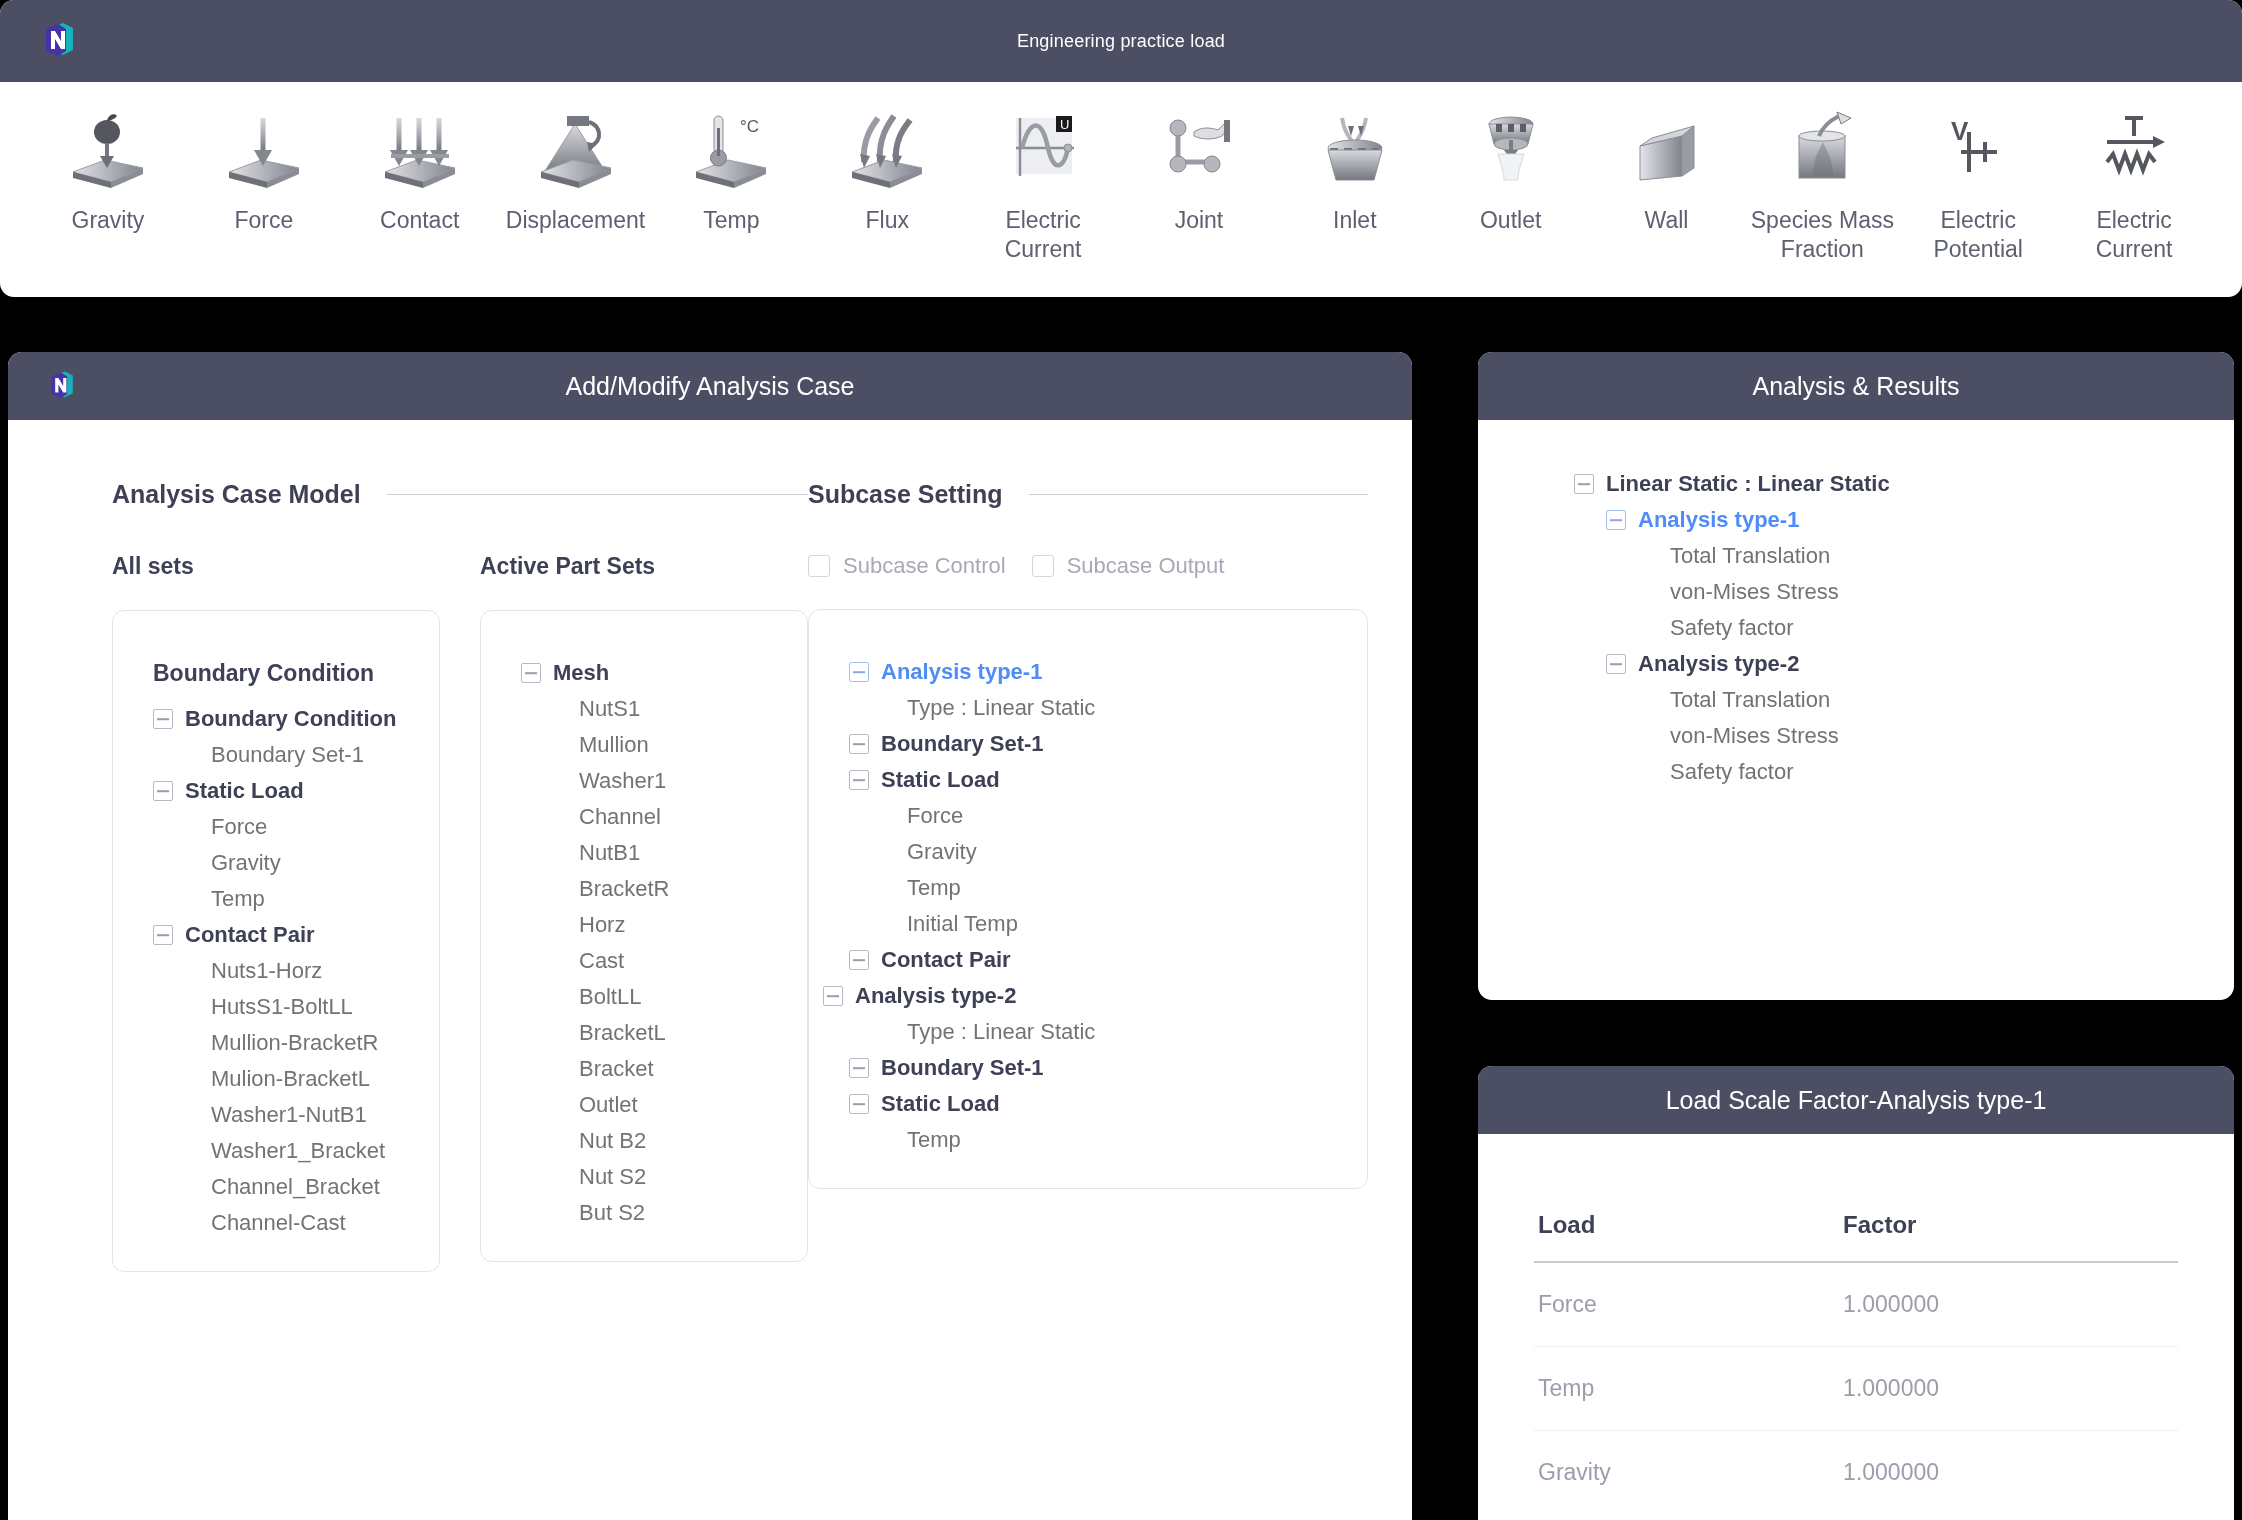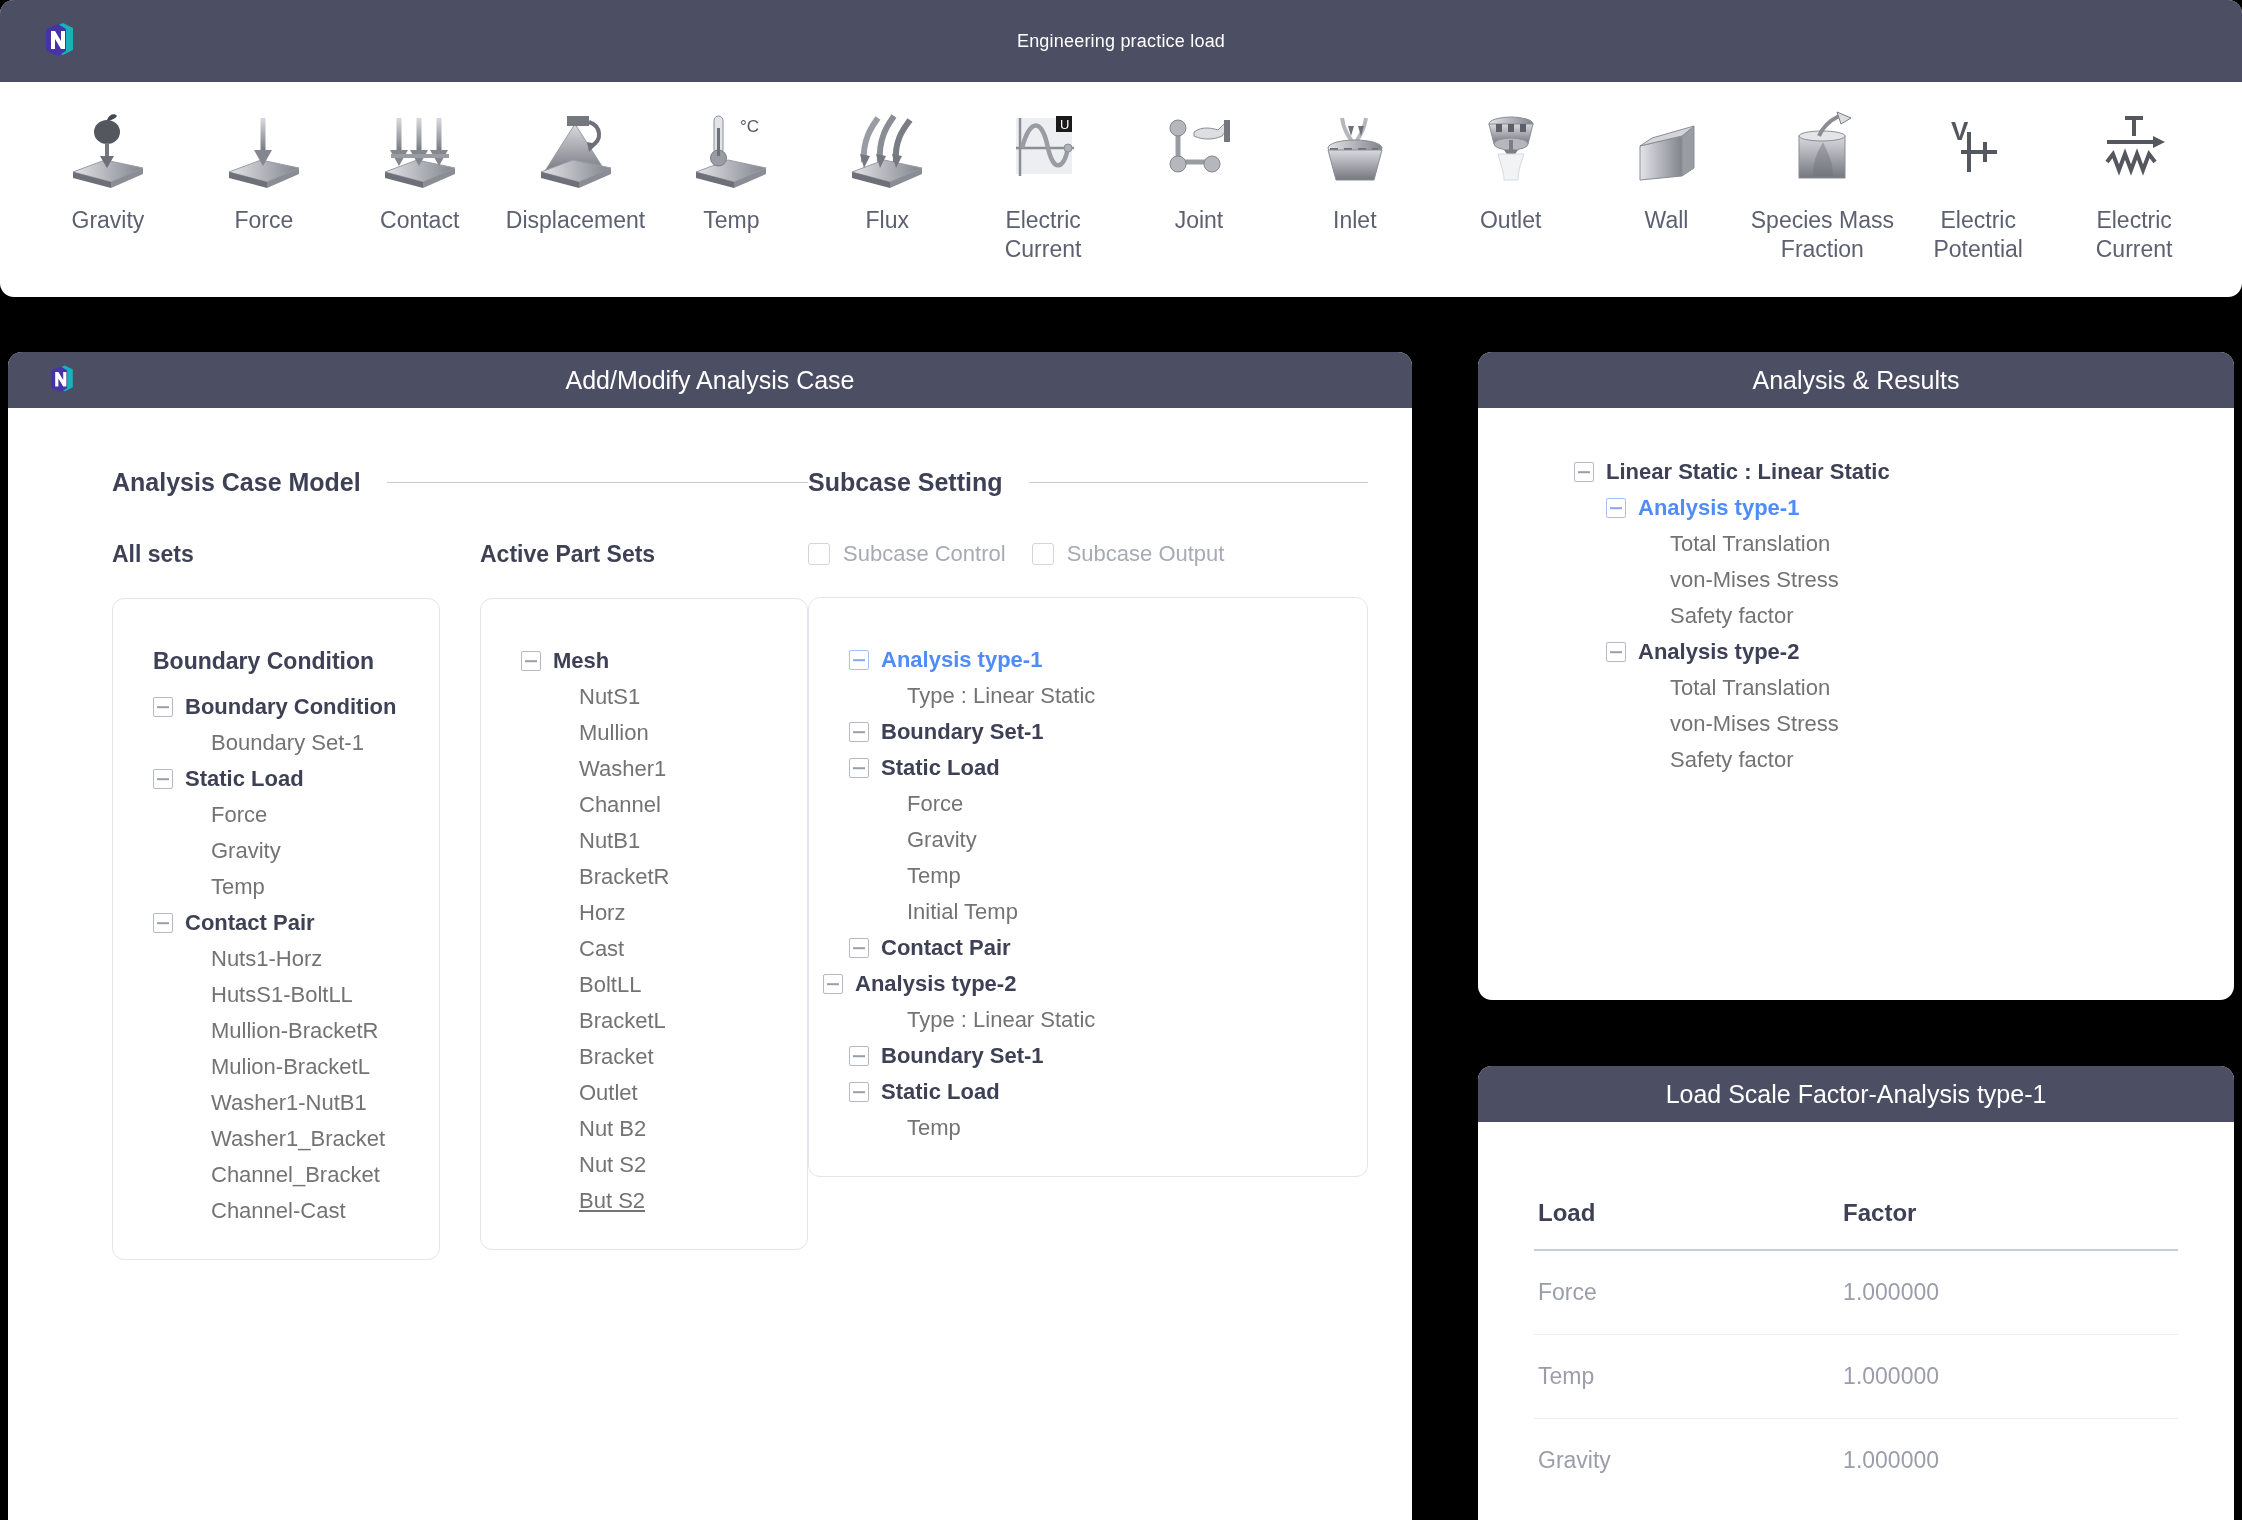--- a/index.html
+++ b/index.html
@@ -64,21 +64,21 @@
   
   .left-panel {
     position: absolute;
     left: 8px; top: 352px;
     width: 1404px; height: 1168px;
     background: #ffffff;
     border-radius: 14px 14px 0 0;
     overflow: hidden;
   }
   .panel-head {
-    height: 56px;
+    height: 68px;
     background: #4c4f63;
     display: flex; align-items: center;
     position: relative;
   }
   .panel-head .logo-sm {
     position: absolute; left: 40px; top: 50%;
     transform: translateY(-50%);
     width: 32px; height: 34px;
   }
   .panel-head-title {
@@ -697,21 +697,21 @@
                 <span>Outlet</span>
               </div>
               <div class="tree-row leaf" style="padding-left: 66px;">
                 <span style="width:32px;flex:0 0 auto"></span>
                 <span>Nut B2</span>
               </div>
               <div class="tree-row leaf" style="padding-left: 66px;">
                 <span style="width:32px;flex:0 0 auto"></span>
                 <span>Nut S2</span>
               </div>
-              <div class="tree-row leaf" style="padding-left: 66px; text-decoration: underline;">
+              <div class="tree-row leaf" style="padding-left: 66px;">
                 <span style="width:32px;flex:0 0 auto"></span>
                 <span>But S2</span>
               </div>
             </div>
         </div>
       </div>
     </div>
 
     <div class="col-right">
       <div class="subcase-col">

